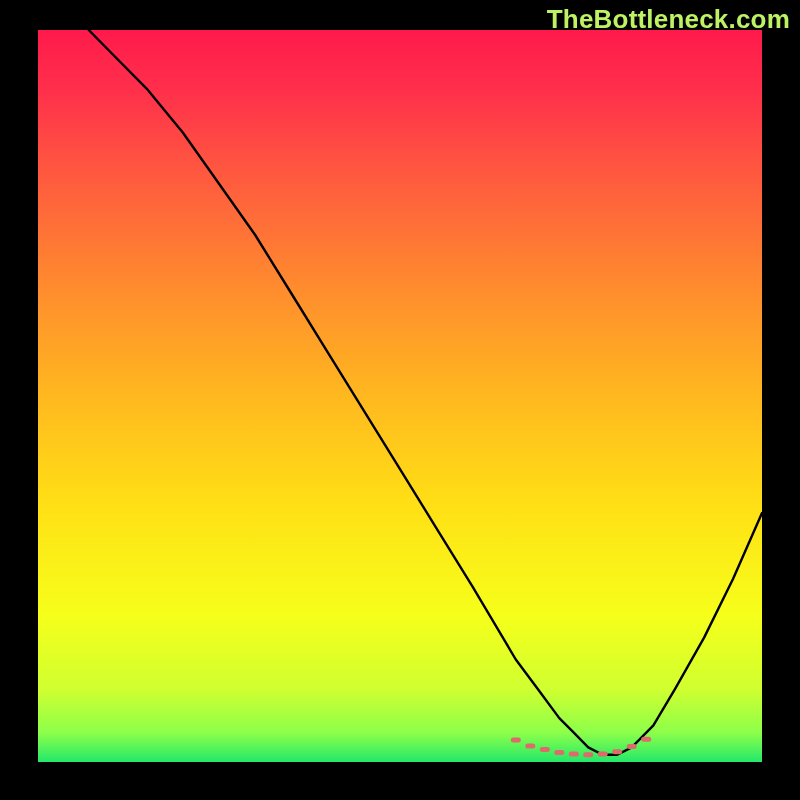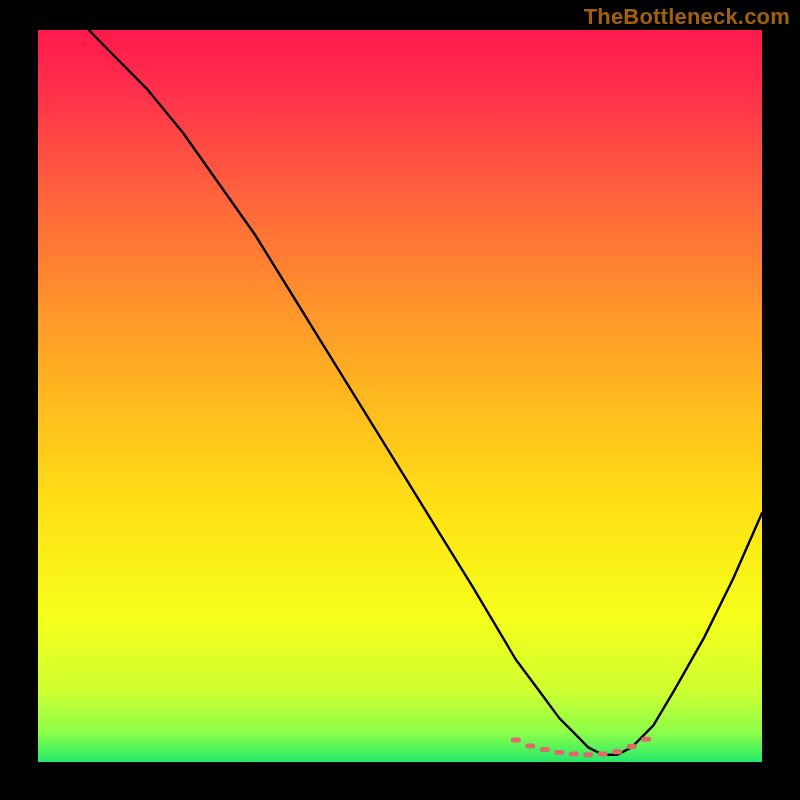--- a/index.html
+++ b/index.html
@@ -16,23 +16,23 @@
     left: 0;
     top: 0;
     width: 800px;
     height: 800px;
     background: #000000;
   }
   .watermark {
     position: absolute;
     top: 4px;
     right: 10px;
-    font-size: 22px;
+    font-size: 26px;
     font-weight: 600;
-    color: #a16207;
+    color: #bef264;
     letter-spacing: 0.2px;
   }
   
   .plot-area {
     position: absolute;
     left: 38px;
     top: 30px;
     width: 724px;   
     height: 732px;  
   }

